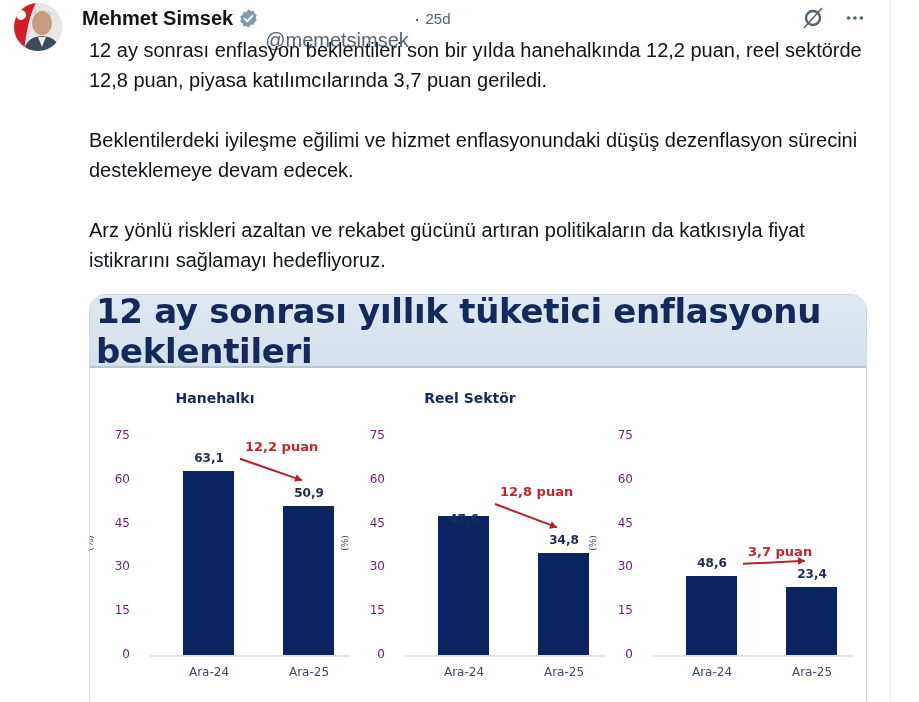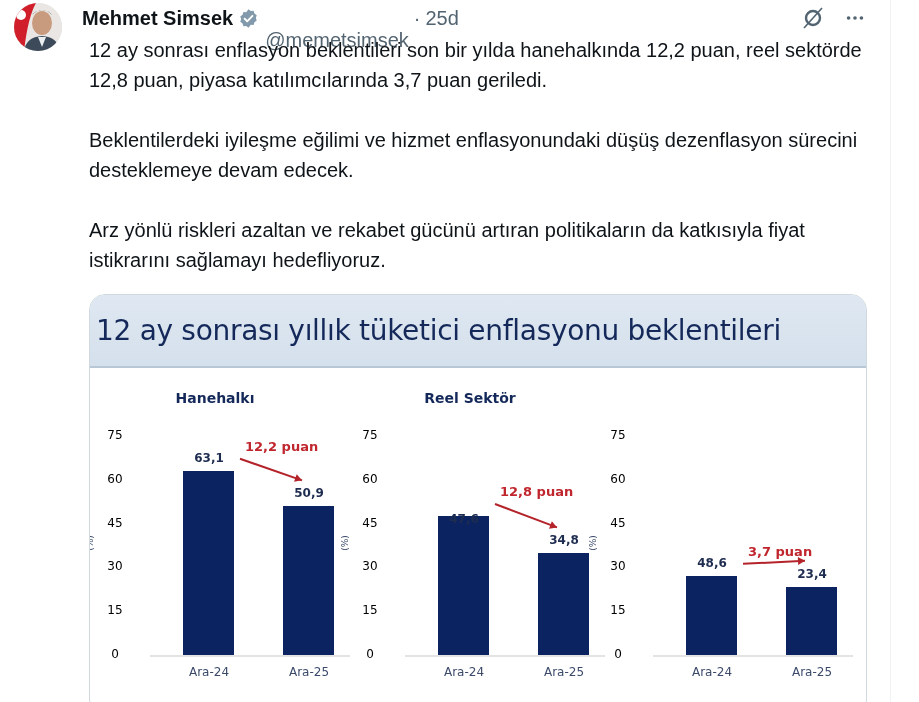--- a/index.html
+++ b/index.html
@@ -11,46 +11,46 @@
   .divider-v { position: absolute; left: 890px; top: 0; width: 1px; height: 702px; background: #eff3f4; }
   .avatar {
     position: absolute; left: 14px; top: 3px; width: 48px; height: 48px; border-radius: 50%;
     overflow: hidden; background: #ddd;
   }
   .header { position: absolute; left: 82px; top: 3px; height: 30px; display: flex; align-items: center; white-space: nowrap; }
   .name { font-weight: 700; font-size: 20px; color: #0f1419; }
   .badge { margin-left: 5px; width: 21px; height: 21px; display: inline-flex; }
   .handle { margin-left: 6px; font-size: 20px; color: #536471; margin-top: 44px; }
   .dot { margin: 0 5px; font-size: 20px; color: #536471; }
-  .time { font-size: 20px; color: #536471; }
+  .time { font-size: 15px; color: #536471; }
   .actions { position: absolute; left: 800px; top: 5px; display: flex; align-items: center; gap: 16px; }
   .icon-btn { width: 26px; height: 26px; display: inline-flex; align-items: center; justify-content: center; cursor: pointer; }
   .tweet-text {
     position: absolute; left: 89px; top: 35px; width: 790px;
     font-size: 20px; line-height: 30px; color: #0f1419;
   }
   .tweet-text p { margin: 0 0 30px 0; }
   .media {
     position: absolute; left: 89px; top: 294px; width: 776px; height: 420px;
     border: 1px solid #cfd9de; border-radius: 16px; overflow: hidden; background: #ffffff;
   }
   .media-header {
     height: 73px; background: linear-gradient(#dfe8f2, #d4e0ec); border-bottom: 2px solid #b8c7d6;
     display: flex; align-items: center; padding-left: 6px; box-sizing: border-box;
   }
   .media-title {
-    font-family: "DejaVu Sans", sans-serif; font-weight: 400; font-size: 28px; color: #14295a; letter-spacing: -0.3px;
+    font-family: "DejaVu Sans", sans-serif; font-weight: 700; font-size: 34px; color: #14295a; letter-spacing: -0.3px;
   }
   .chart-area { position: relative; height: 360px; }
   .panel { position: absolute; top: 0; width: 250px; height: 340px; }
   .panel-title {
     position: absolute; top: 22px; left: 0; width: 100%; text-align: center;
     font-family: "DejaVu Sans", sans-serif; font-weight: 700; font-size: 14px; color: #14295a;
   }
-  .ytick { position: absolute; width: 30px; text-align: center; font-family: "DejaVu Sans", sans-serif; font-size: 12px; color: #000000; }
+  .ytick { position: absolute; width: 30px; text-align: right; font-family: "DejaVu Sans", sans-serif; font-size: 12px; color: #701a75; }
   .ylabel {
     position: absolute; font-family: "DejaVu Sans", sans-serif; font-size: 9px; color: #3b4a6b;
     transform: rotate(-90deg); transform-origin: center;
   }
   .baseline { position: absolute; height: 2px; background: #e3e3e3; }
   .bar { position: absolute; width: 51px; background: #0b2461; }
   .bar-val {
     position: absolute; width: 60px; text-align: center; font-family: "DejaVu Sans", sans-serif;
     font-weight: 700; font-size: 12px; color: #1e2c4f;
   }

